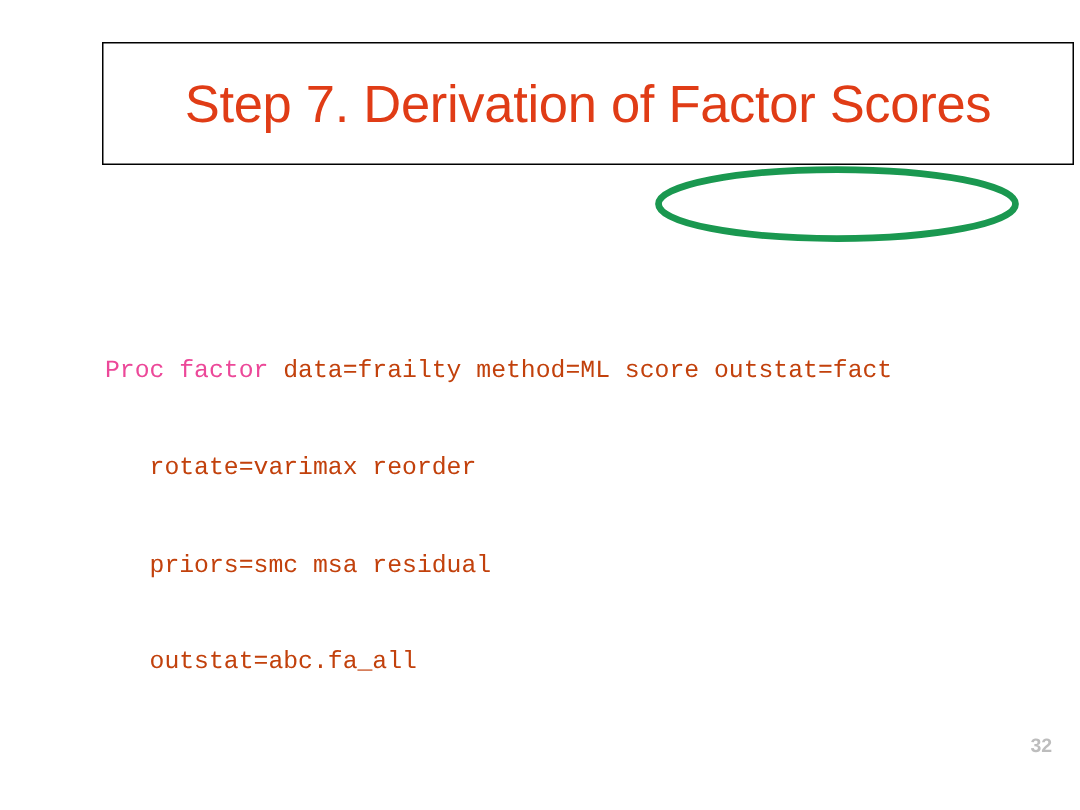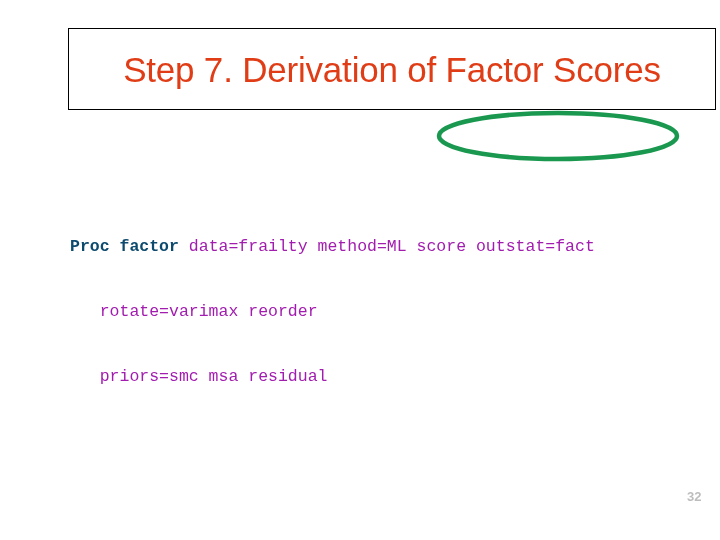--- a/index.html
+++ b/index.html
@@ -61,25 +61,25 @@
     font-size: 16.5px;
     line-height: 21.6px;
     white-space: pre;
     color: #3b3b8f;
   }
   .code-line {
     white-space: pre;
     min-height: 21.6px;
   }
   .kw {
-    font-weight: bold;
-    color: #0c4a6e;
+    font-weight: normal;
+    color: #ec4899;
   }
   .plain {
-    color: #a21caf;
+    color: #c2410c;
   }
 
   
   #ellipse-annotation {
     position: absolute;
     left: 403px;
     top: 110px;
     width: 246px;
     height: 52px;
     z-index: 5;
@@ -106,20 +106,21 @@
   <div id="title-box">
     <span id="title-text">Step 7. Derivation of Factor Scores</span>
   </div>
 
   <div id="code-body">
 
     <div id="block-one">
       <div class="code-line"><span class="kw">Proc factor</span><span class="plain"> data=frailty method=ML score outstat=fact</span></div>
       <div class="code-line plain">   rotate=varimax reorder</div>
       <div class="code-line plain">   priors=smc msa residual</div>
+      <div class="code-line plain">   outstat=abc.fa_all</div>
       
       
       
     </div>
 
     
     
 
     
 

